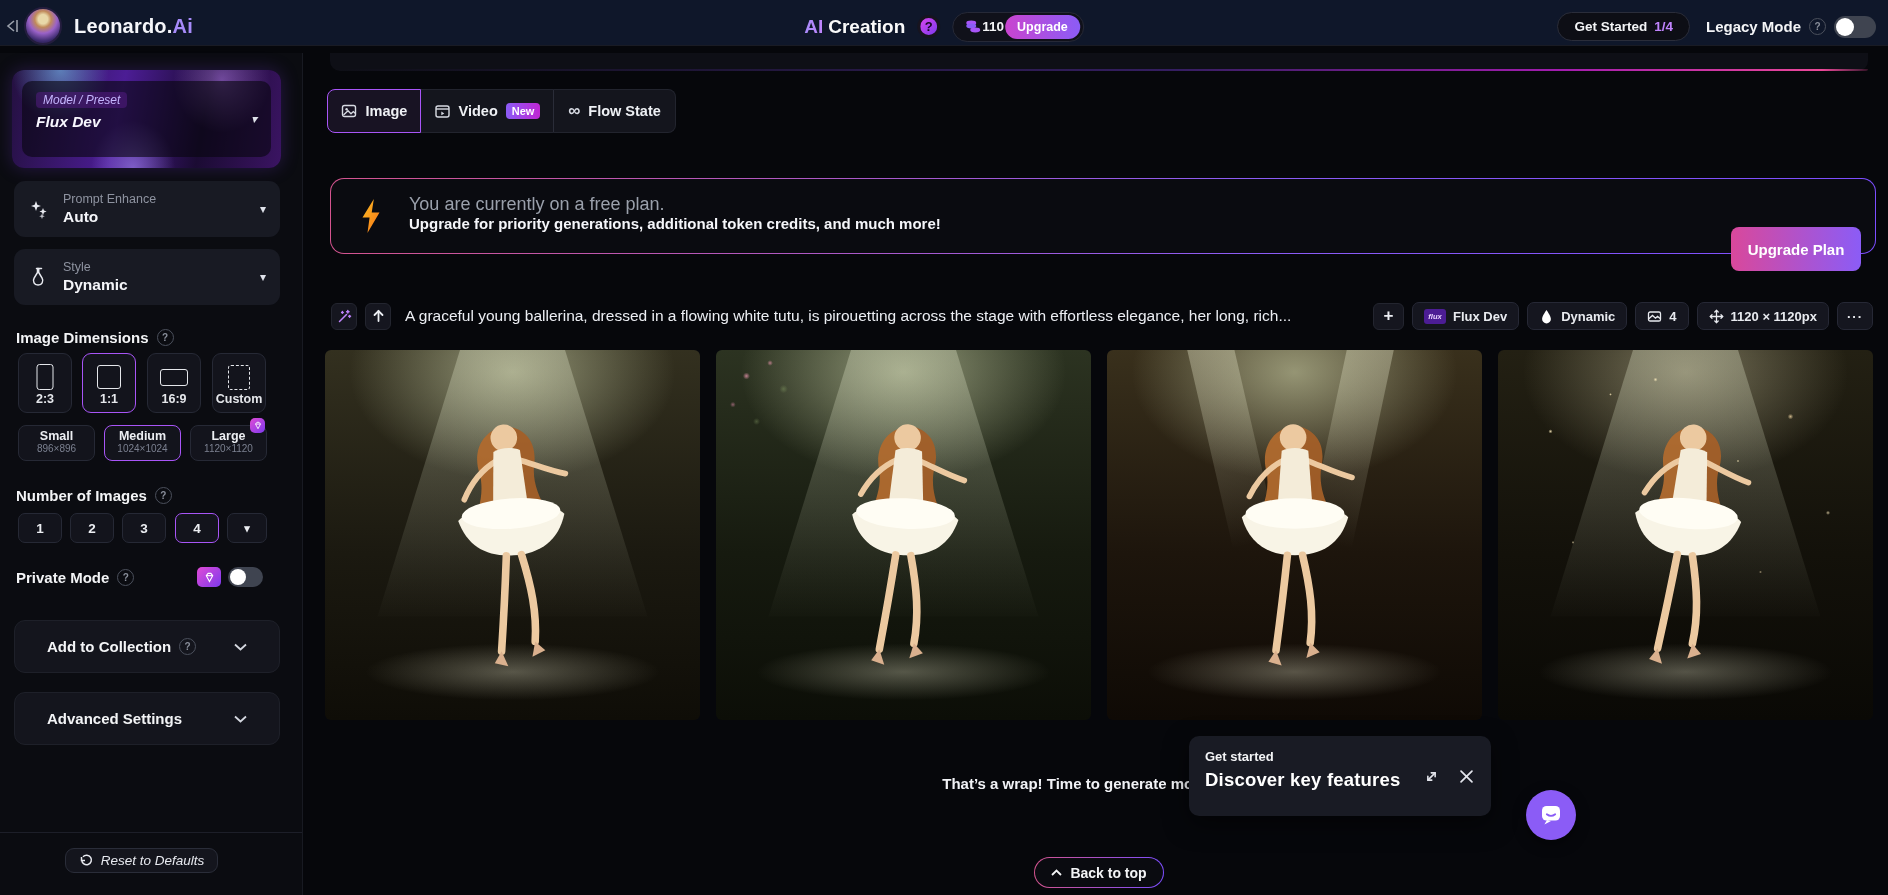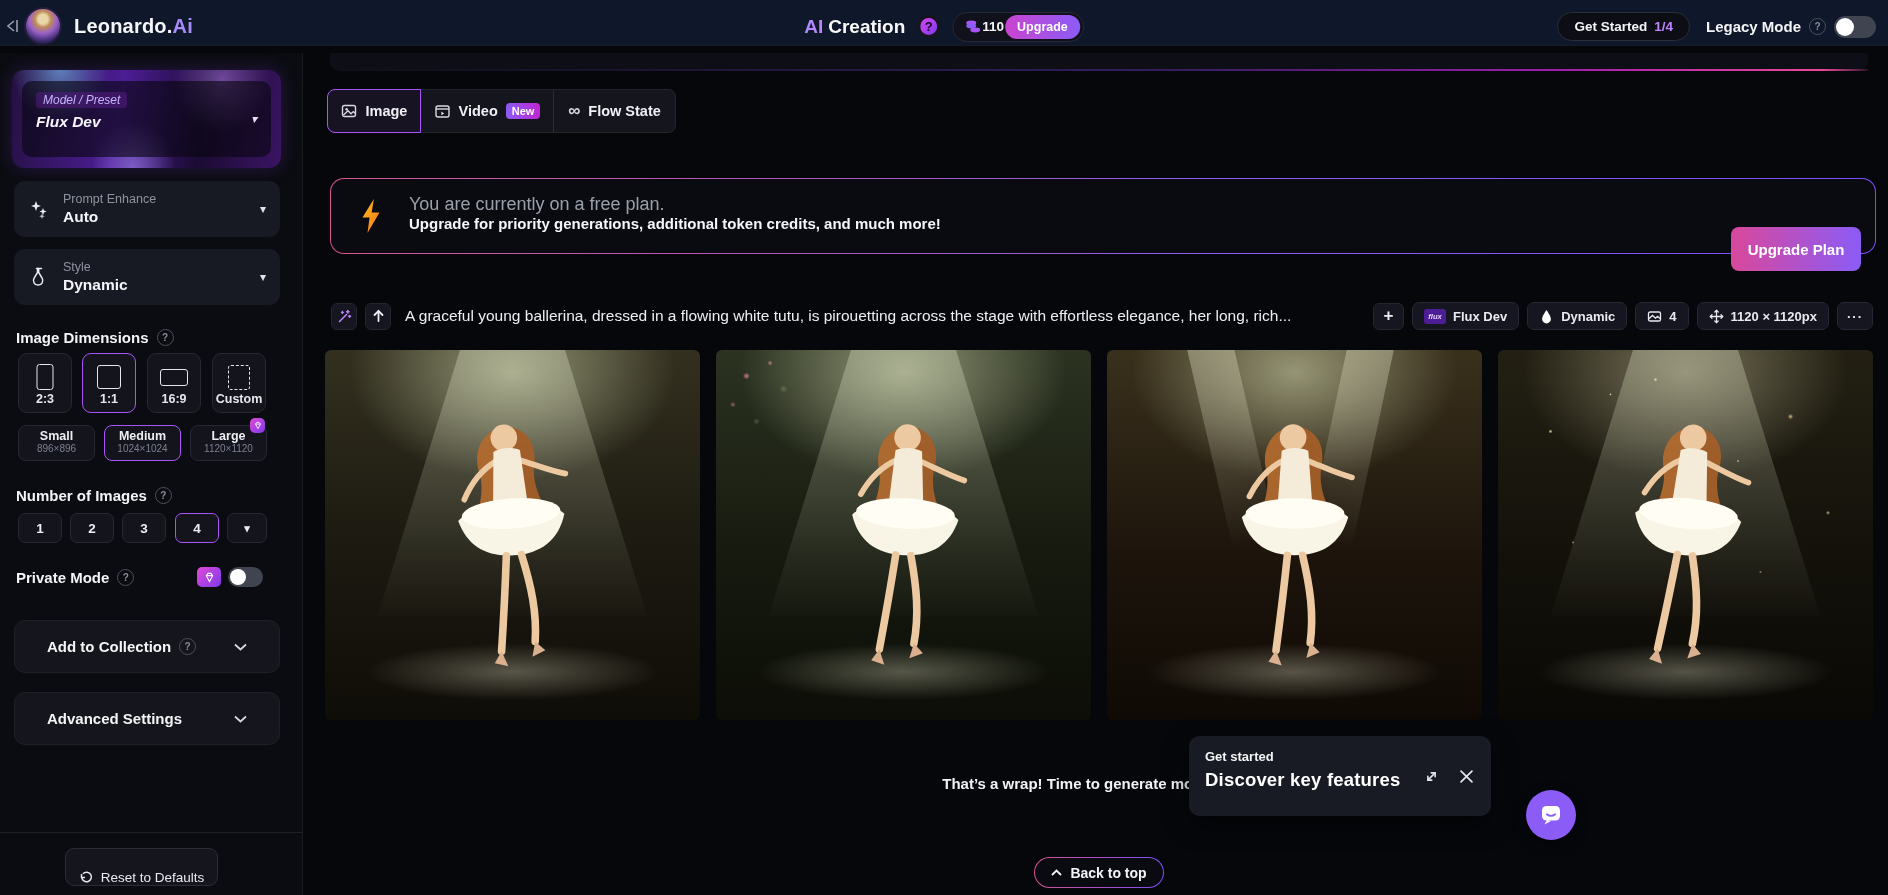--- a/index.html
+++ b/index.html
@@ -58,21 +58,21 @@
   .size-btn.sel { border:1.5px solid #a855f7; }
   .size-lbl { font-size:12.5px; font-weight:bold; color:#eceef2; line-height:14px; }
   .size-dims { font-size:10px; color:#7b8090; }
   .gem-badge { position:absolute; border-radius:5px; background:linear-gradient(135deg,#e14ad6,#7c3aed); display:flex; align-items:center; justify-content:center; }
   .num-btn { position:absolute; top:460px; height:30px; border:1px solid #262935; border-radius:7px; background:#13141c; color:#eceef2; font-size:13.5px; font-weight:bold; display:flex; align-items:center; justify-content:center; cursor:pointer; }
   .num-btn.sel { border:1.5px solid #a855f7; }
   .collapse-card { position:absolute; left:14px; width:266px; height:53px; background:#14151d; border:1px solid #1e2029; border-radius:11px; cursor:pointer; display:flex; align-items:center; padding:0 32px; }
   .collapse-card .lbl { font-size:15px; font-weight:bold; color:#f3f4f6; display:flex; align-items:center; gap:8px; }
   .chev { margin-left:auto; width:13px; height:8px; color:#d5d8e0; }
   .side-divider { position:absolute; left:0; right:0; top:779px; height:1px; background:#1d1f29; }
-  .reset-btn { position:absolute; left:65px; top:795px; width:153px; height:38px; background:#14151d; border:1px solid #2a2d39; border-radius:9px; color:#e8eaf0; font-size:13.5px; display:flex; align-items:flex-end; justify-content:center; gap:8px; cursor:pointer; }
+  .reset-btn { position:absolute; left:65px; top:795px; width:153px; height:25px; background:#14151d; border:1px solid #2a2d39; border-radius:9px; color:#e8eaf0; font-size:13.5px; display:flex; align-items:center; justify-content:center; gap:8px; cursor:pointer;font-style:italic; }
 
   
   .main { position:absolute; left:304px; top:53px; right:0; bottom:0; background:#06070b; }
   .partial-top { position:absolute; left:26px; right:20px; top:0; height:18px; background:#0e0f16; border-radius:0 0 10px 10px; }
   .partial-top::after { content:""; position:absolute; left:0; right:0; bottom:0; height:2px; border-radius:0 0 10px 10px;
     background:linear-gradient(90deg, rgba(40,30,70,.0) 0%, rgba(124,58,237,.35) 55%, #a21caf 80%, #ec4899 97%, rgba(236,72,153,.2)); }
 
   .tabs { position:absolute; left:23px; top:36px; height:44px; display:flex; }
   .tab { display:flex; align-items:center; justify-content:center; gap:8px; font-size:14.5px; font-weight:bold; color:#eef0f4; background:#14151d; cursor:pointer; }
   .tab-image { width:94px; border:1px solid #a855f7; border-radius:8px 0 0 8px; background:#181323; }

